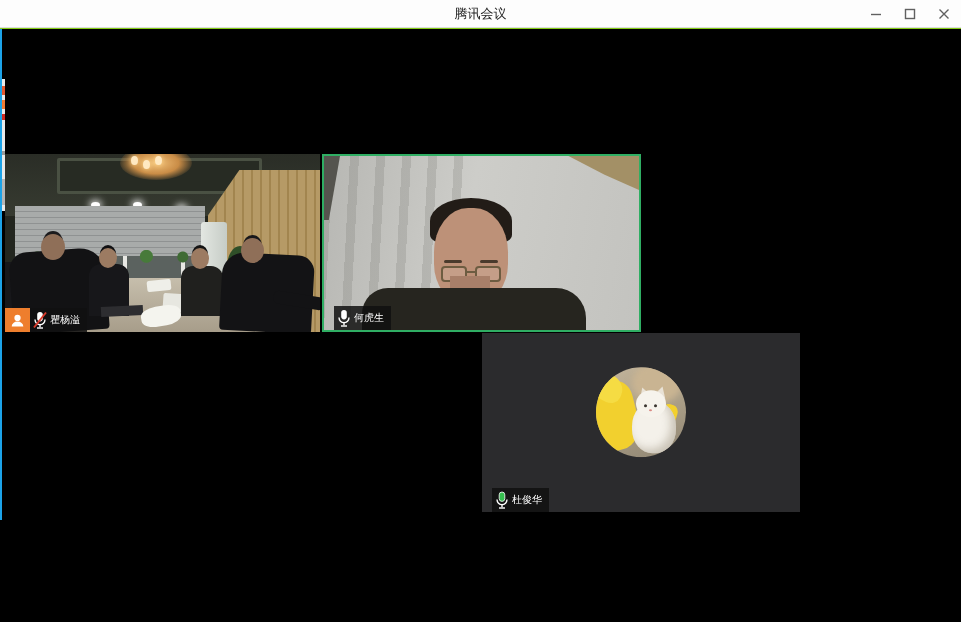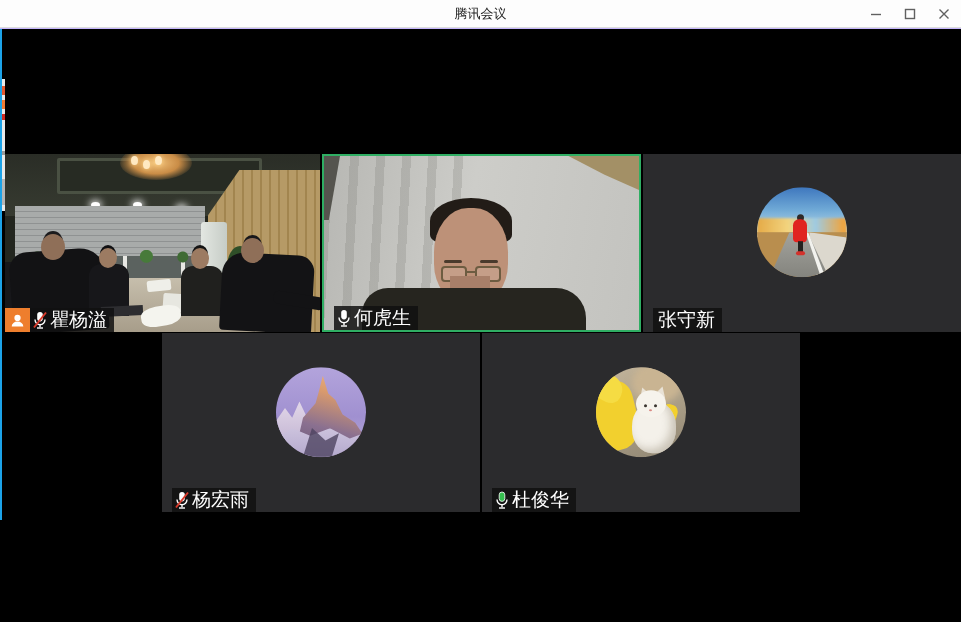--- a/index.html
+++ b/index.html
@@ -1,17 +1,17 @@
 <!DOCTYPE html>
 <html><head>
 <meta charset="utf-8">
 <style>
   html,body{margin:0;padding:0;background:#000;}
   *{box-sizing:border-box;}
-  #app{position:relative;width:961px;height:520px;font-family:Liberation Serif, serif;overflow:hidden;background:#c4b5fd;}
+  #app{position:relative;width:961px;height:520px;font-family:Liberation Serif, serif;overflow:hidden;background:#84cc16;}
 
   
   .titlebar{position:absolute;left:0;top:0;width:961px;height:28px;background:#fdfdfd;border-bottom:1px solid #dcdcdc;}
   .title{position:absolute;left:0;right:0;top:0;height:28px;line-height:28px;text-align:center;font-size:13px;color:#1a1a1a;}
   .winctrls{position:absolute;right:0;top:0;height:28px;display:flex;}
   .wbtn{width:34px;height:28px;display:flex;align-items:center;justify-content:center;cursor:pointer;}
   .wbtn svg{display:block;}
 
   
   .stage{position:absolute;left:0;top:29px;width:961px;height:593px;background:#000;}
@@ -30,21 +30,21 @@
   .tile{position:absolute;overflow:hidden;background:#2b2b2d;}
   .tile.speaking{border:2px solid #2fae63;}
   .t1{left:5px;top:125px;width:315px;height:178px;background:#23261f;}
   .t2{left:322px;top:125px;width:319px;height:178px;background:#c8c8c4;}
   .t3{left:643px;top:125px;width:318px;height:178px;}
   .t4{left:162px;top:304px;width:318px;height:179px;}
   .t5{left:482px;top:304px;width:318px;height:179px;}
 
   
   .plate{position:absolute;left:10px;bottom:0;height:24px;display:flex;align-items:center;background:rgba(16,16,16,.85);padding:0 7px 0 3px;gap:3px;}
-  .plate .nm{color:#fff;font-size:19px;line-height:24px;white-space:nowrap;}
+  .plate .nm{color:#fff;font-size:10px;line-height:24px;white-space:nowrap;}
   .plate.noicon{padding-left:5px;}
   .t1 .plate{left:25px;}
   .badge{position:absolute;left:0;bottom:0;width:25px;height:24px;background:#ee7e2d;display:flex;align-items:center;justify-content:center;}
 
   .avatar{position:absolute;width:90px;height:90px;border-radius:50%;overflow:hidden;left:50%;top:50%;transform:translate(-50%,-62%);}
   .avatar>div{position:absolute;}
 
   
   .av-road .sky{left:0;top:0;right:0;height:55%;background:linear-gradient(180deg,#3e77be 0%,#6fa9d6 45%,#cfe7ee 100%);}
   .av-road .clouds{left:0;top:34%;right:0;height:18%;background:linear-gradient(90deg,#e8a83e,#f7d57a 35%,#9fcbe2 65%,#f0a43c 95%);filter:blur(1px);opacity:.95;}
@@ -238,57 +238,21 @@
         <svg width="14" height="19" viewBox="0 0 14 19">
           <rect x="4.2" y="1" width="5.6" height="9.4" rx="2.8" fill="#fff"></rect>
           <path d="M2 8.6 a5 5 0 0 0 10 0" fill="none" stroke="#fff" stroke-width="1.4"></path>
           <line x1="7" y1="13.6" x2="7" y2="16.2" stroke="#fff" stroke-width="1.4"></line>
           <line x1="4" y1="17" x2="10" y2="17" stroke="#fff" stroke-width="1.4"></line>
         </svg>
         <span class="nm">何虎生</span>
       </div>
     </div>
 
-    <div class="tile t3">
-      <div class="avatar av-road">
-        <div class="sky"></div>
-        <div class="clouds"></div>
-        <div class="ground"></div>
-        <div class="rocks"></div>
-        <div class="road"></div>
-        <div class="edge"></div>
-        <div class="head"></div>
-        <div class="coat"></div>
-        <div class="legs"></div>
-        <div class="shoe"></div>
-      </div>
-      <div class="plate noicon">
-        <span class="nm">张守新</span>
-      </div>
-    </div>
-
-    <div class="tile t4">
-      <div class="avatar av-mtn">
-        <div class="sky"></div>
-        <div class="ridge"></div>
-        <div class="peak"></div>
-        <div class="snow"></div>
-        <div class="crag"></div>
-      </div>
-      <div class="plate">
-        <svg width="14" height="19" viewBox="0 0 14 19">
-          <rect x="4.2" y="1" width="5.6" height="9.4" rx="2.8" fill="#fff"></rect>
-          <path d="M2 8.6 a5 5 0 0 0 10 0" fill="none" stroke="#fff" stroke-width="1.4"></path>
-          <line x1="7" y1="13.6" x2="7" y2="16.2" stroke="#fff" stroke-width="1.4"></line>
-          <line x1="4" y1="17" x2="10" y2="17" stroke="#fff" stroke-width="1.4"></line>
-          <line x1="1" y1="16.5" x2="13" y2="1.5" stroke="#d93a2b" stroke-width="2"></line>
-        </svg>
-        <span class="nm">杨宏雨</span>
-      </div>
-    </div>
+
 
     <div class="tile t5">
       <div class="avatar av-cat">
         <div class="bg"></div>
         <div class="blur1"></div>
         <div class="banana"></div>
         <div class="banana2"></div>
         <div class="paw"></div>
         <div class="body"></div>
         <div class="earl"></div>

